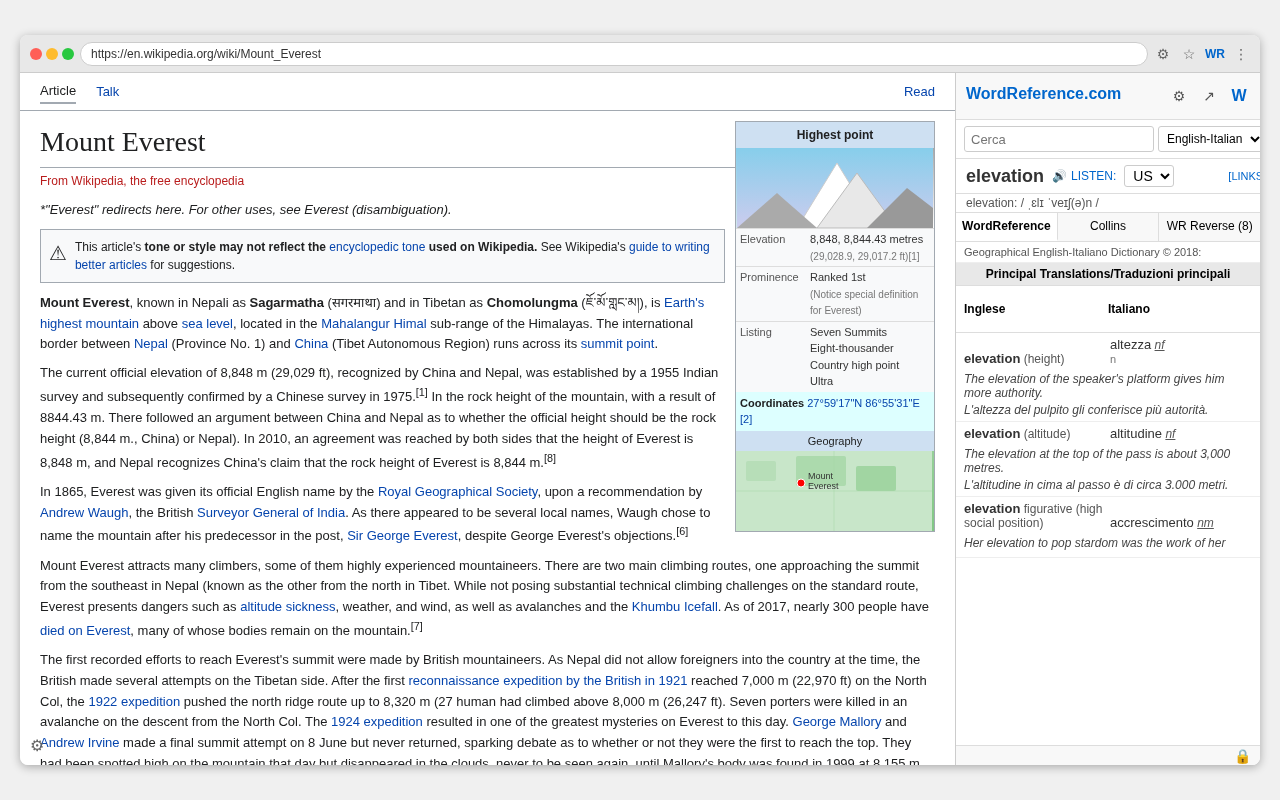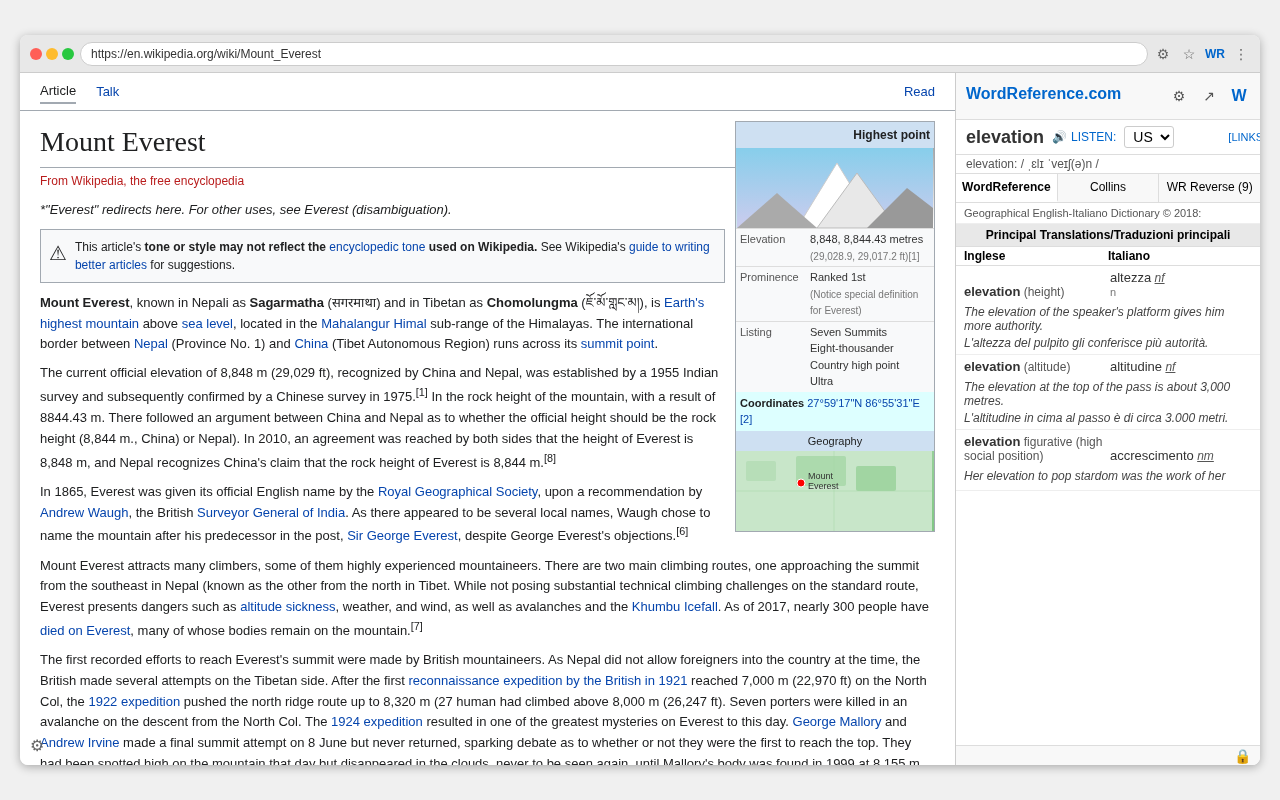--- a/index.html
+++ b/index.html
@@ -324,21 +324,21 @@
       background: #e8e8e8;
       padding: 4px 8px;
       font-size: 12px;
       font-weight: bold;
       text-align: center;
       border-bottom: 1px solid #ddd;
     }
 
     .wordref-table-header {
       display: flex;
-      padding: 2px 8px;
+      padding: 16px 8px;
       font-size: 12px;
       font-weight: bold;
       border-bottom: 1px solid #ddd;
     }
 
     .wordref-col-left { flex: 1; }
     .wordref-col-right { flex: 1; }
 
     .wordref-entry {
       border-bottom: 1px solid #eee;
@@ -393,21 +393,21 @@
       float: right;
       background: #f8f9fa;
       border: 1px solid #a2a9b1;
       width: 200px;
       margin: 0 0 10px 10px;
       font-size: 12px;
     }
 
     .wiki-infobox-title {
       background: #cee0f2;
-      text-align: right;
+      text-align: center;
       font-weight: bold;
       padding: 4px;
       font-size: 12px;
     }
 
     .wiki-infobox-img {
       width: 100%;
       height: 80px;
       background: linear-gradient(135deg, #87CEEB 0%, #f0f0f0 40%, #888 60%, #fff 100%);
       display: flex;
@@ -583,41 +583,48 @@
         <div class="wordref-logo">
           <span>WordReference</span><span style="color:#0066cc;">.com</span>
         </div>
         <div class="wordref-header-icons">
           <div class="wordref-header-icon">⚙</div>
           <div class="wordref-header-icon">↗</div>
           <div class="wordref-header-icon" style="font-weight:bold;font-size:16px;color:#0066cc;">W</div>
         </div>
       </div>
 
+      <div class="wordref-search-bar">
+        <input class="wordref-search-input" type="text" placeholder="Cerca" style="">
+        <select class="wordref-lang-select">
+          <option>English-Italian</option>
+        </select>
+
+      </div>
 
       <div class="wordref-word-bar">
         <span class="wordref-word">elevation</span>
         <span class="wordref-listen">
           <span>🔊</span>
           <span>LISTEN:</span>
         </span>
         <select class="wordref-us-select">
           <option>US</option>
         </select>
         <span class="wordref-links">[LINKS]</span>
       </div>
 
       <div class="wordref-phonetic">
         <span>elevation: / ˌɛlɪ ˈveɪʃ(ə)n /</span>
       </div>
 
       <div class="wordref-tabs">
         <div class="wordref-tab active">WordReference</div>
         <div class="wordref-tab">Collins</div>
-        <div class="wordref-tab">WR Reverse (9)</div>
+        <div class="wordref-tab">WR Reverse (8)</div>
       </div>
 
       <div class="wordref-body">
         <div class="wordref-source">Geographical English-Italiano Dictionary © 2018:</div>
         <div class="wordref-section-title">Principal Translations/Traduzioni principali</div>
 
         <div class="wordref-table-header">
           <div class="wordref-col-left">Inglese</div>
           <div class="wordref-col-right">Italiano</div>
         </div>

